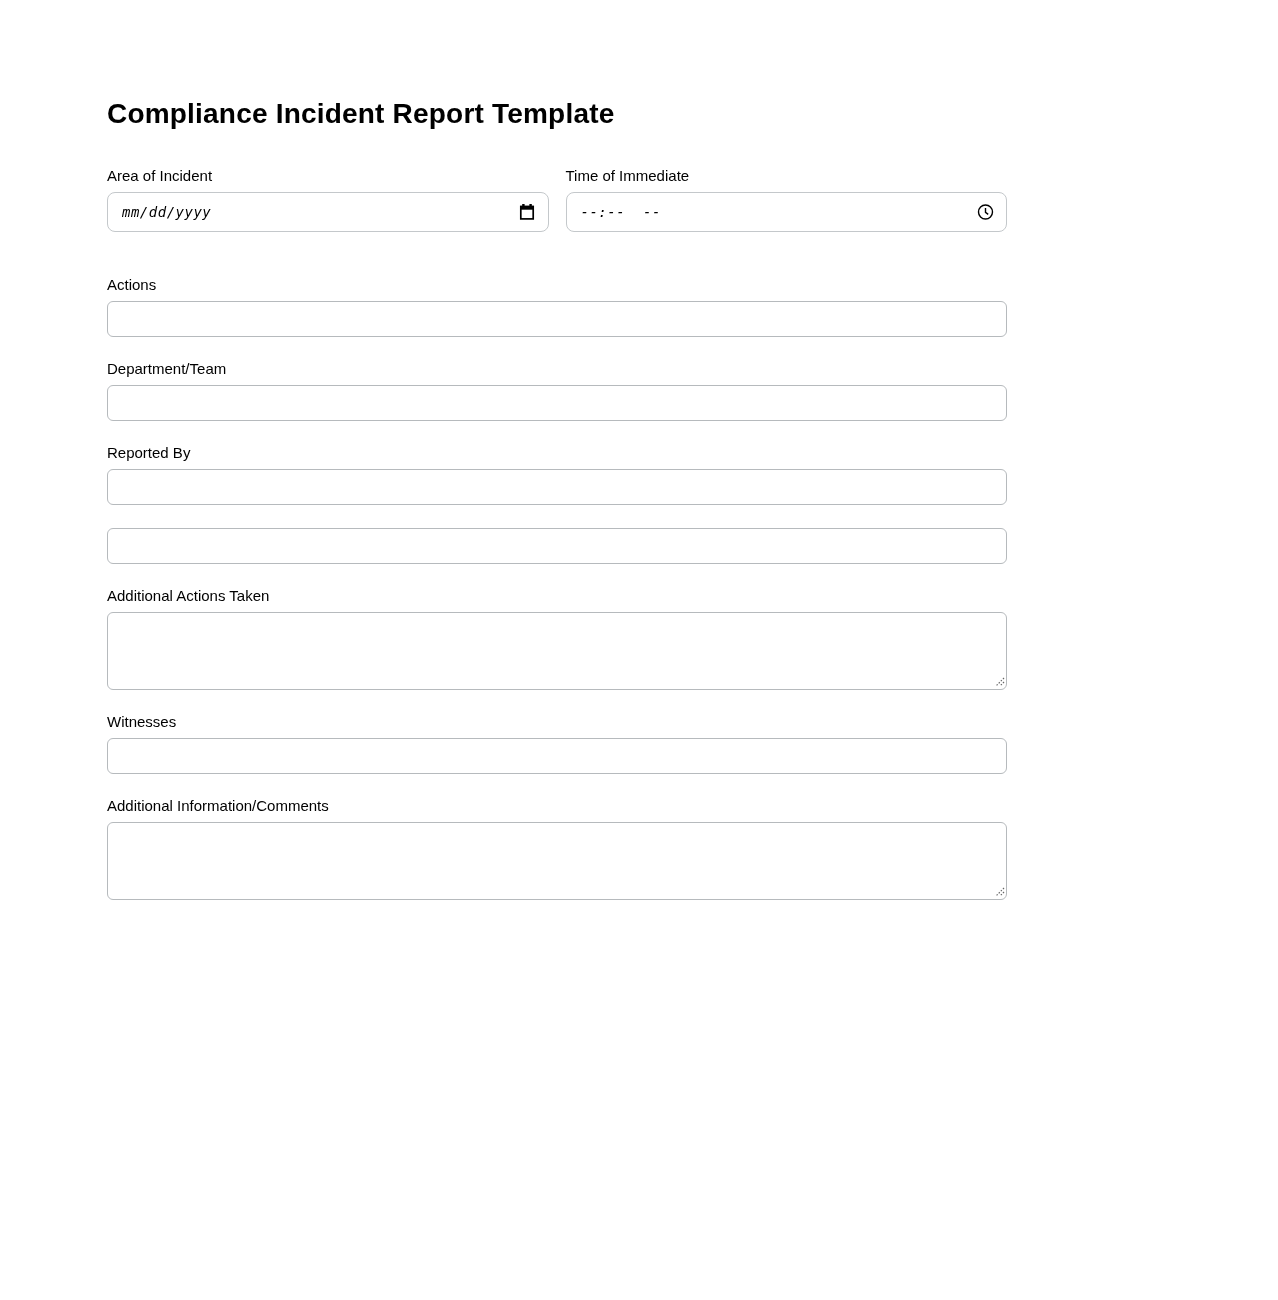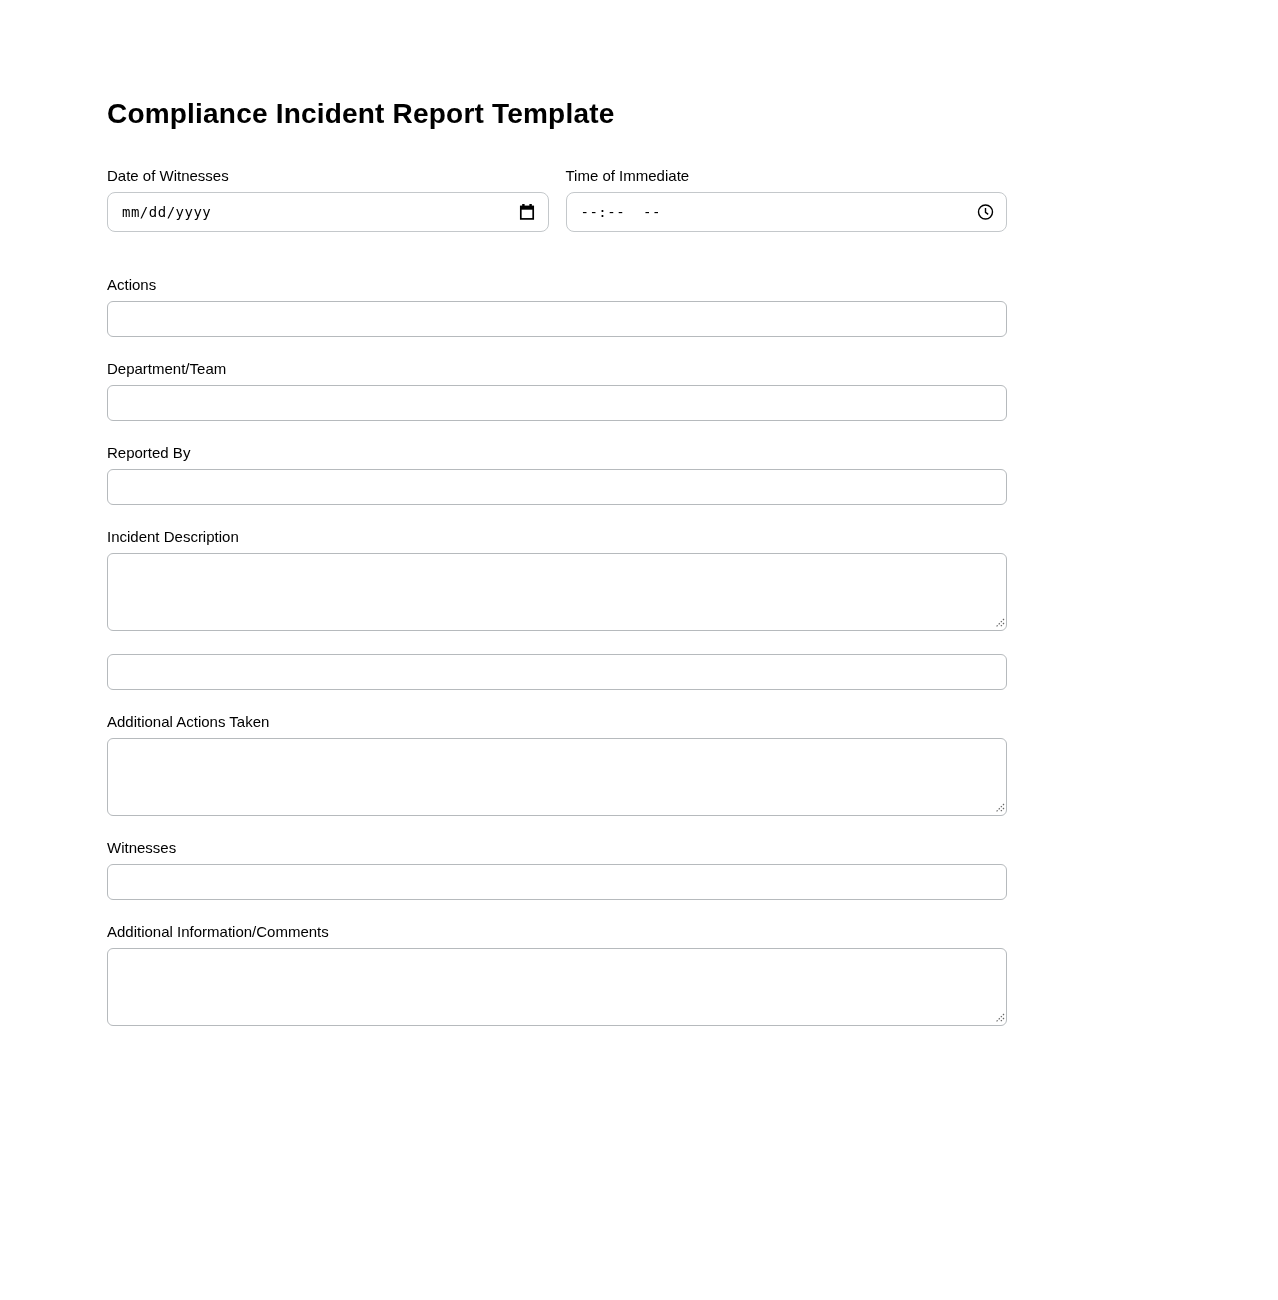--- a/index.html
+++ b/index.html
@@ -42,20 +42,21 @@
     width: 100%;
     height: 40px;
     border: 1px solid #c4c8cb;
     border-radius: 8px;
     background: #ffffff;
     padding: 0 40px 0 14px;
     font-family: "DejaVu Sans Mono", monospace;
     font-size: 14px;
     color: #1d4ed8;
     outline: none;
+    font-style: italic;
   }
   .picker-input::placeholder {
     color: #000000;
     opacity: 1;
     letter-spacing: 0.5px;
   }
   .picker-icon {
     position: absolute;
     right: 13px;
     top: 50%;
@@ -105,21 +106,21 @@
 </style>
 </head>
 <body>
 
 <div class="page">
 
   <h1 class="page-title">Compliance Incident Report Template</h1>
 
   <div class="row-2col">
     <div class="col">
-      <label class="field-label">Date of Witnesses</label>
+      <label class="field-label">Area of Incident</label>
       <div class="picker-wrap">
         <input type="text" class="picker-input" placeholder="mm/dd/yyyy" style="">
         <span class="picker-icon">
           <svg width="16" height="17" viewBox="0 0 16 17">
             <rect x="3.2" y="0.5" width="2.4" height="3.5" fill="#000"></rect>
             <rect x="10.4" y="0.5" width="2.4" height="3.5" fill="#000"></rect>
             <rect x="1.8" y="3.0" width="12.4" height="12.4" fill="none" stroke="#000" stroke-width="1.7"></rect>
             <rect x="1.2" y="2.4" width="13.6" height="3.8" fill="#000"></rect>
           </svg>
         </span>
@@ -148,30 +149,20 @@
     <label class="field-label">Department/Team</label>
     <input type="text" class="text-input" style="">
   </div>
 
   <div class="field">
     <label class="field-label">Reported By</label>
     <input type="text" class="text-input" style="">
   </div>
 
 
-  <div class="field">
-    <label class="field-label">Incident Description</label>
-    <div class="textarea-wrap">
-      <textarea class="text-area" style=""></textarea>
-      <svg class="resize-grip" width="12" height="12" viewBox="0 0 12 12">
-        <path d="M11 3 L3 11" stroke="#666" stroke-width="1.2" stroke-dasharray="1.5,1.5" fill="none"></path>
-        <path d="M11 7 L7 11" stroke="#666" stroke-width="1.2" stroke-dasharray="1.5,1.5" fill="none"></path>
-      </svg>
-    </div>
-  </div>
 
   <div class="field">
     <input type="text" class="text-input" style="">
   </div>
 
   <div class="field">
     <label class="field-label">Additional Actions Taken</label>
     <div class="textarea-wrap">
       <textarea class="text-area" style=""></textarea>
       <svg class="resize-grip" width="12" height="12" viewBox="0 0 12 12">

